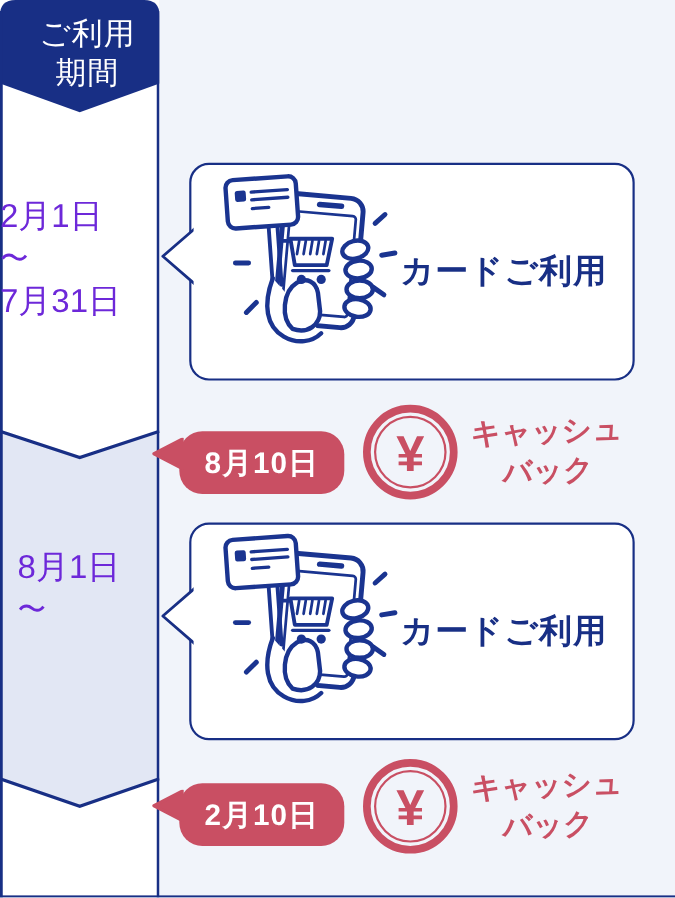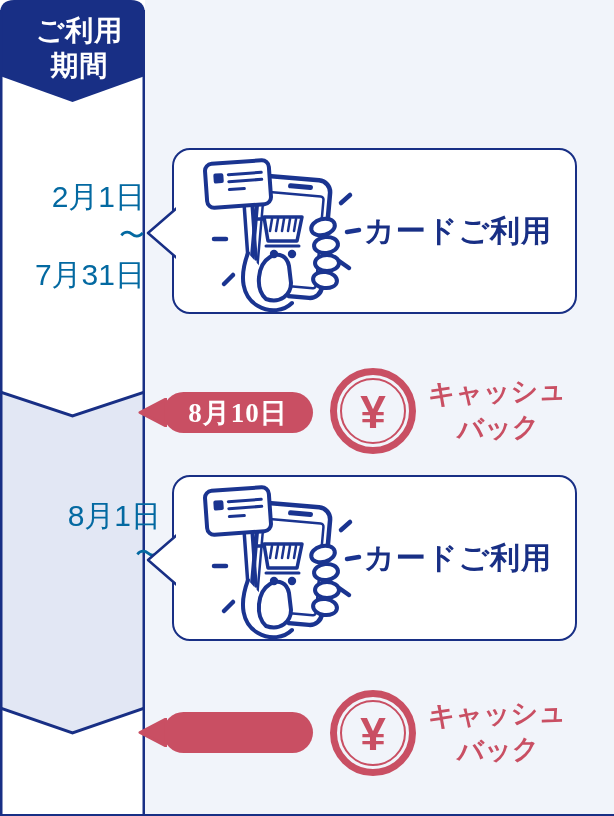--- a/index.html
+++ b/index.html
@@ -9,49 +9,49 @@
     background:#f1f4fa;
   }
   .stage {
     position:relative; width:614px; height:816px;
     background:#f1f4fa; overflow:hidden;
   }
   
   .timeline-svg { position:absolute; left:0; top:0; }
   .tl-header-text {
     position:absolute; left:0; top:13px; width:159px;
-    text-align:center; color:#ffffff; font-weight:bold;
+    text-align:center; color:#ffffff; font-weight:normal;
     font-size:28px; line-height:35px; letter-spacing:1px;
   }
   .tl-period {
-    position:absolute; left:0; width:145px; text-align:right;
-    color:#0369a1; font-size:30px; line-height:39px; font-weight:500;
+    position:absolute; left:0; width:145px; text-align:left;
+    color:#6d28d9; font-size:30px; line-height:39px; font-weight:500;
   }
   .tl-period .tilde { display:block; font-size:26px; }
   .tl-period-1 { top:177px; }
   .tl-period-2 { top:496px;margin-left:16px; }
   
   .bubble {
-    position:absolute; left:172px; width:405px; height:166px;
+    position:absolute; left:172px; width:405px; height:198px;
     background:#ffffff; border:2.5px solid #182f85; border-radius:18px;
   }
   .bubble-1 { top:148px; }
   .bubble-2 { top:475px; }
   .bubble-tail { position:absolute; left:-32px; top:53px; }
   .bubble-label {
     position:absolute; left:190px; top:50%; transform:translateY(-50%);
     color:#182f85; font-size:30px; font-weight:bold; white-space:nowrap;
     letter-spacing:1px;
   }
   .bubble-illustration { position:absolute; left:28px; top:3px; }
   
   .badge {
-    position:absolute; left:163px; width:150px; height:41px;
+    position:absolute; left:163px; width:150px; height:57px;
     background:#c94f63; border-radius:21px;
-    display:flex; align-items:center; justify-content:center;font-family:Liberation Serif, serif;
+    display:flex; align-items:center; justify-content:center;
   }
   .badge-1 { top:392px; }
   .badge-2 { top:712px; }
   .badge-tail { position:absolute; left:-26px; top:6px; }
   .badge-text { color:#ffffff; font-size:27px; font-weight:bold; letter-spacing:1px; }
   
   .coin {
     position:absolute; left:330px; width:86px; height:86px;
     border:7px solid #c94f63; border-radius:50%;
     display:flex; align-items:center; justify-content:center;
@@ -232,20 +232,21 @@
         </g>
       </g>
     </svg>
     <div class="bubble-label">カードご利用</div>
   </div>
 
   <div class="badge badge-2">
     <svg class="badge-tail" width="30" height="29">
       <polygon points="29,1 3,14.5 29,28" fill="#c94f63" stroke="#c94f63" stroke-width="3" stroke-linejoin="round"></polygon>
     </svg>
+    <span class="badge-text">2月10日</span>
   </div>
   <div class="coin coin-2">
     <span class="coin-symbol">¥</span>
   </div>
   <div class="cashback cashback-2">
     <span>キャッシュ</span><br>
     <span>バック</span>
   </div>
 
   <div class="bottom-edge"></div>

